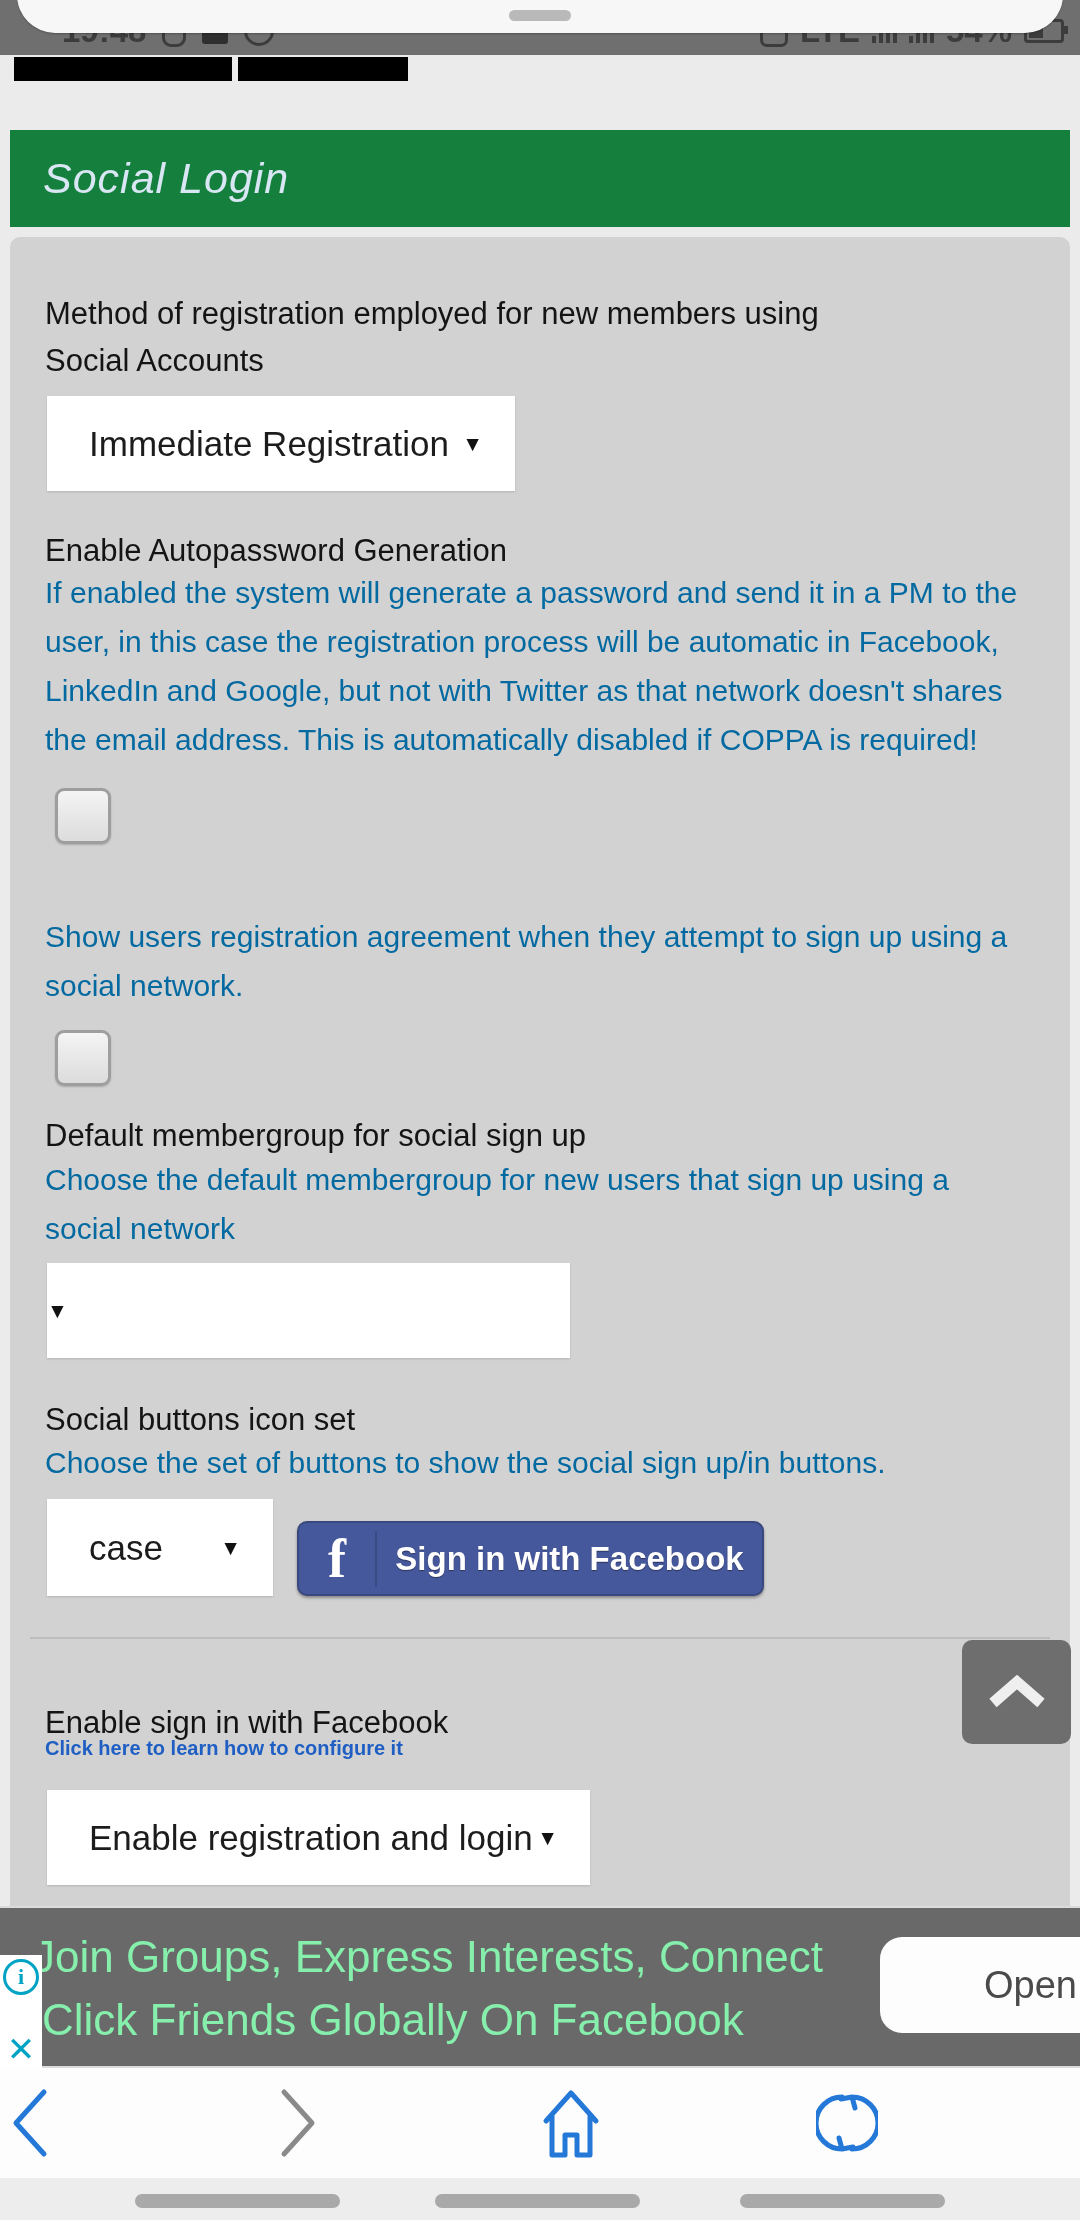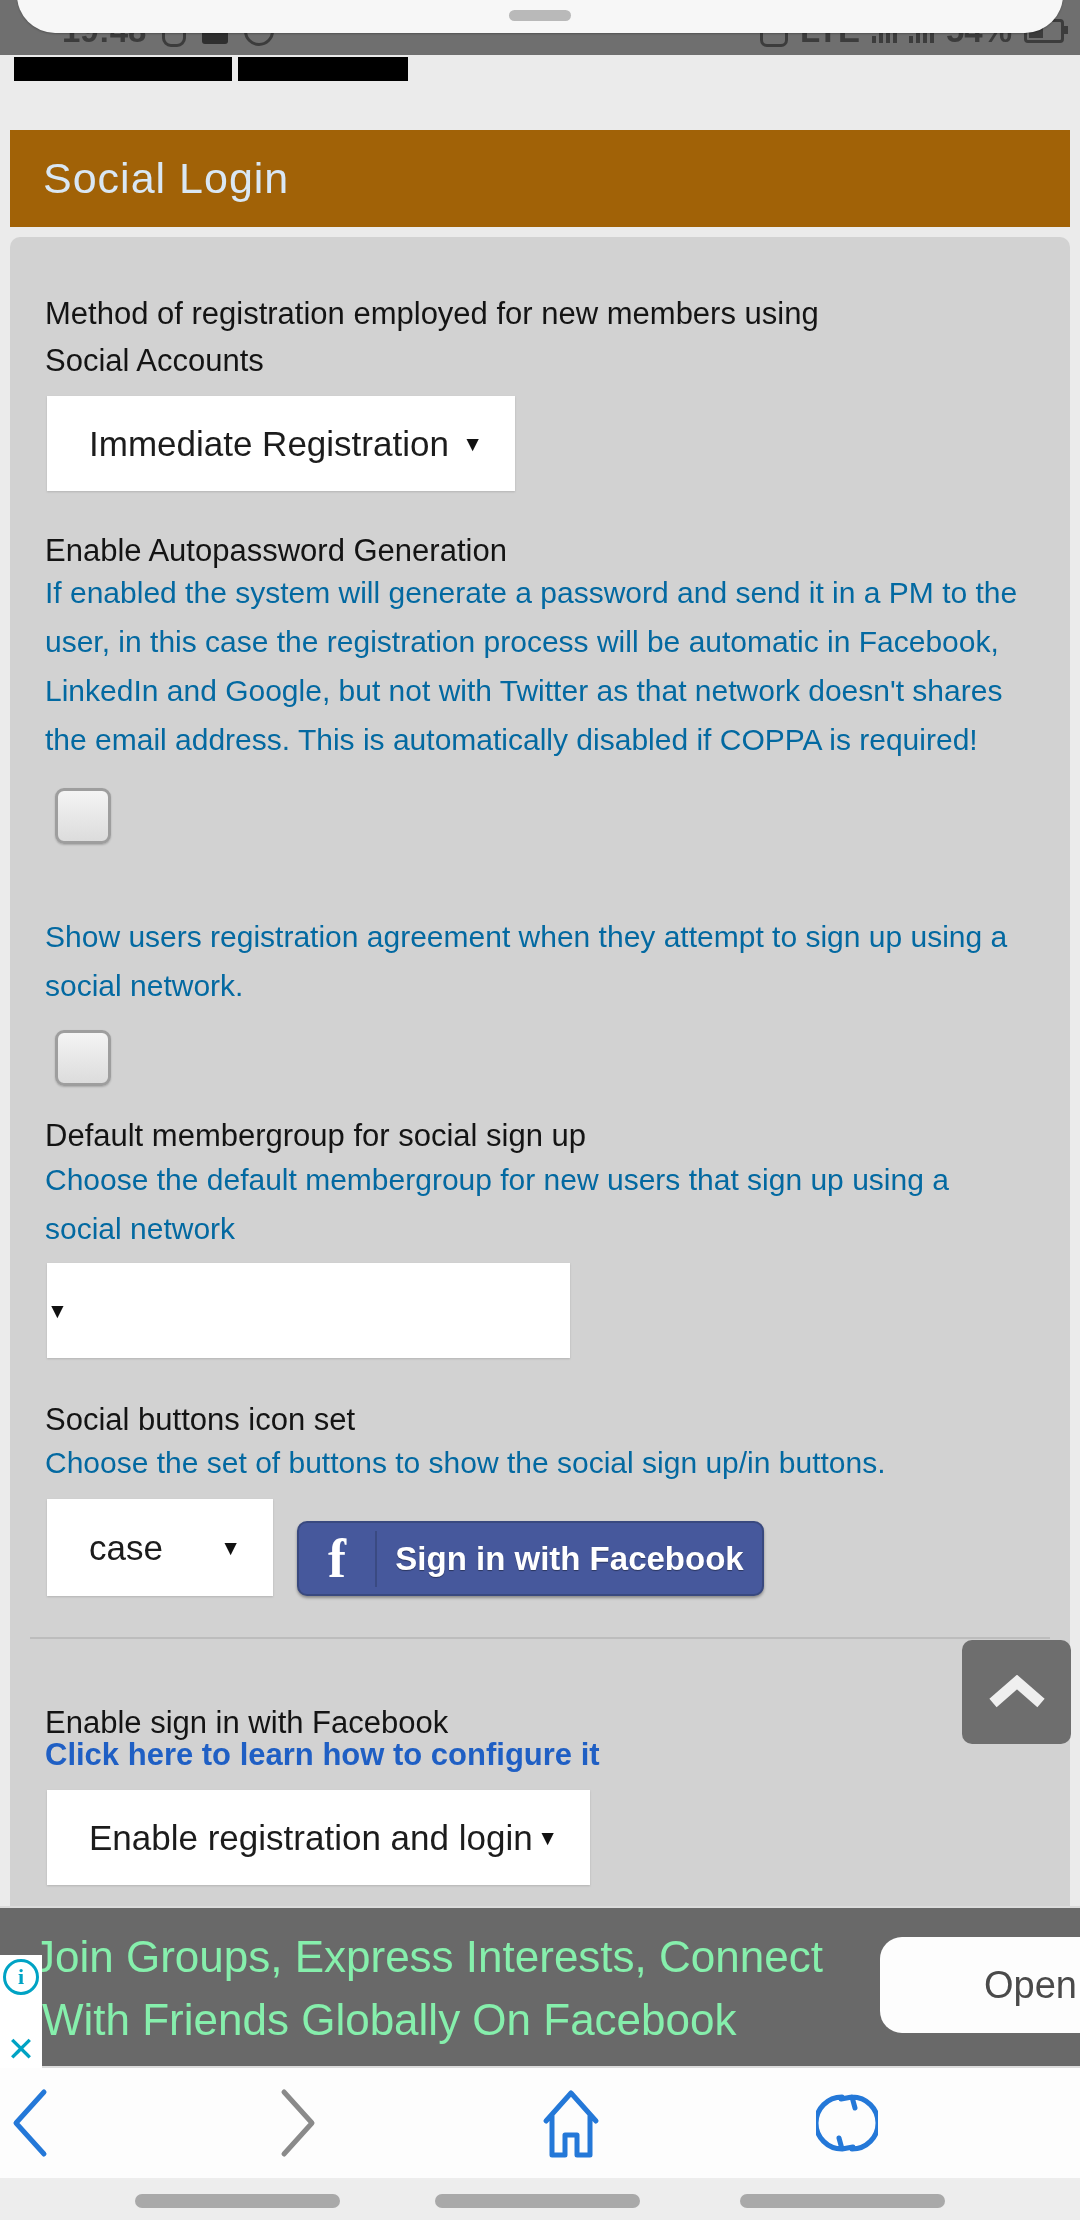--- a/index.html
+++ b/index.html
@@ -29,21 +29,21 @@
               border-radius:0 0 38px 38px;z-index:2;box-shadow:0 1px 2px rgba(0,0,0,.25);}
   .drag-handle{position:absolute;left:50%;margin-left:-31px;bottom:12px;width:62px;height:11px;
                border-radius:6px;background:#b9b9b9;}
 
   
   .tab-thumb{top:57px;height:24px;background:#000;z-index:1;}
   .tab-one{left:14px;width:218px;}
   .tab-two{left:238px;width:170px;}
 
   
-  .page-header{left:10px;top:130px;width:1060px;height:97px;background:#a16207;display:flex;align-items:center;}
+  .page-header{left:10px;top:130px;width:1060px;height:97px;background:#15803d;display:flex;align-items:center;font-style:italic;}
   .page-header span{color:#d9e7f4;font-size:43px;font-weight:300;letter-spacing:1px;padding-left:33px;}
 
   
   .panel{left:10px;top:237px;width:1060px;height:1669px;background:#d2d2d2;border-radius:10px 10px 0 0;}
 
   .lbl{color:#141414;font-size:31px;line-height:47px;}
   .desc{color:#0369a1;font-size:30px;line-height:49px;}
 
   .select{background:#fff;display:flex;align-items:center;justify-content:space-between;
           box-shadow:0 1px 2px rgba(0,0,0,.15);}
@@ -56,21 +56,21 @@
   .fb-btn{left:297px;top:1521px;width:463px;height:71px;background:#46589c;border:2px solid #39497f;
           border-radius:10px;display:flex;align-items:center;box-shadow:0 2px 3px rgba(0,0,0,.35);}
   .fb-f{width:76px;text-align:center;color:#fff;font-size:54px;font-weight:bold;
         font-family:"Liberation Serif","DejaVu Serif",serif;line-height:64px;}
   .fb-sep{width:2px;height:56px;background:#3a4a82;}
   .fb-label{flex:1;text-align:center;color:#fff;font-size:33px;font-weight:bold;
             text-shadow:0 1px 1px rgba(0,0,0,.4);}
 
   .divider{left:30px;top:1637px;width:1020px;height:2px;background:#bdbdbd;}
 
-  .cfg-link{color:#1f5fc4;font-size:31px;font-weight:bold;text-decoration:none;}
+  .cfg-link{color:#1f5fc4;font-size:20px;font-weight:bold;text-decoration:none;}
 
   .scroll-top{left:962px;top:1640px;width:109px;height:104px;background:#6e6e6e;border-radius:10px;
               display:flex;align-items:center;justify-content:center;z-index:3;}
 
   
   .ad{left:0;top:1906px;width:1080px;height:162px;background:#696969;z-index:3;
       border-top:2px solid #dcdcdc;border-bottom:2px solid #dcdcdc;box-sizing:border-box;}
   .ad-line{position:absolute;color:#86efac;font-size:44px;white-space:nowrap;}
   .ad-line1{left:33px;top:24px;}
   .ad-line2{left:42px;top:87px;}
@@ -183,21 +183,21 @@
   </div>
 
   <div class="abs scroll-top">
     <svg width="62" height="34" viewBox="0 0 62 34">
       <polyline points="7,28 31,7 55,28" fill="none" stroke="#efefef" stroke-width="11"></polyline>
     </svg>
   </div>
 
   <div class="abs ad">
     <div class="ad-line ad-line1">Join Groups, Express Interests, Connect</div>
-    <div class="ad-line ad-line2">With Friends Globally On Facebook</div>
+    <div class="ad-line ad-line2">Click Friends Globally On Facebook</div>
     <div class="ad-open">
       <span>Open</span>
     </div>
     <div class="ad-badges">
       <span class="info-badge">i</span>
       <span class="close-badge">✕</span>
     </div>
   </div>
 
   <div class="abs nav-bar">

